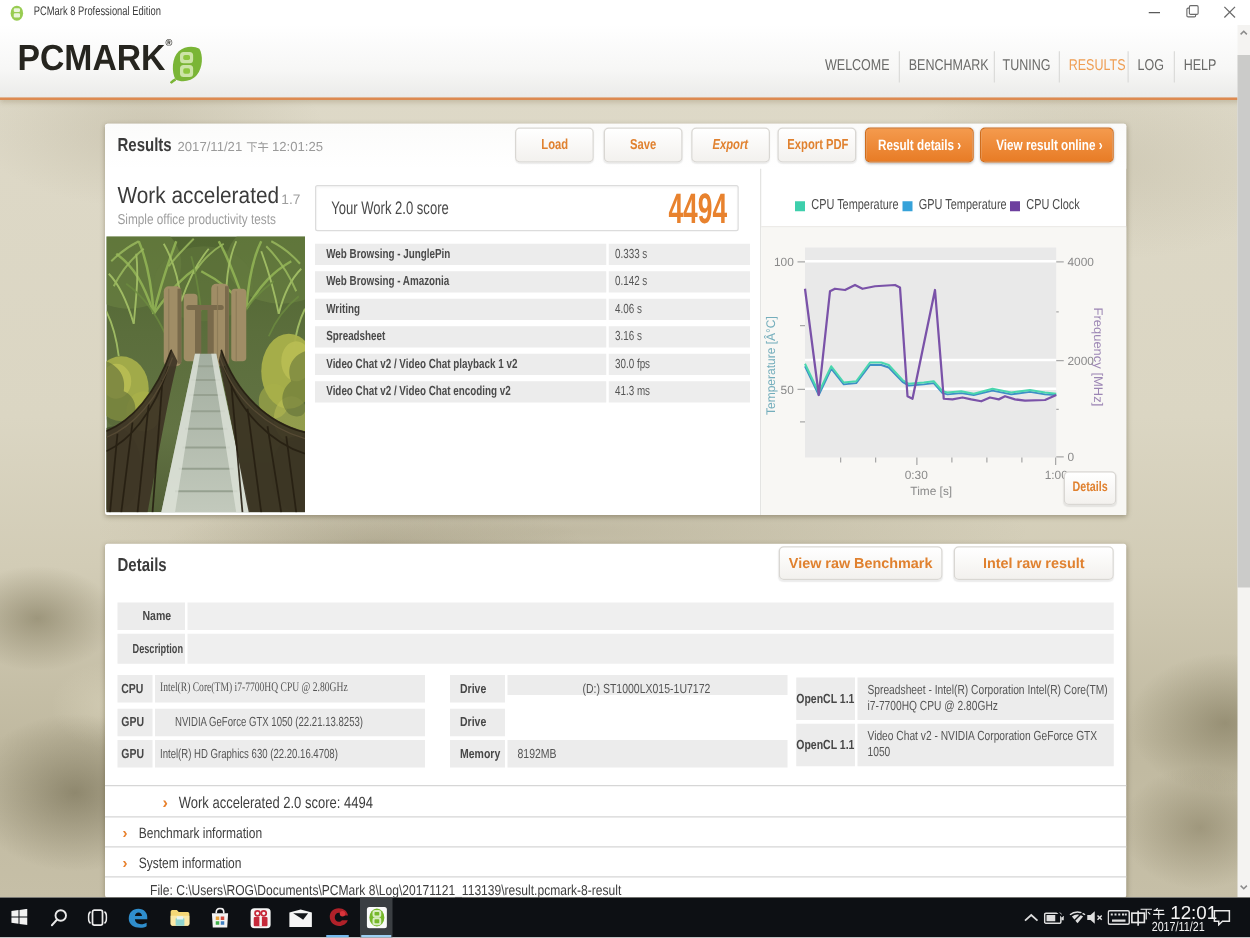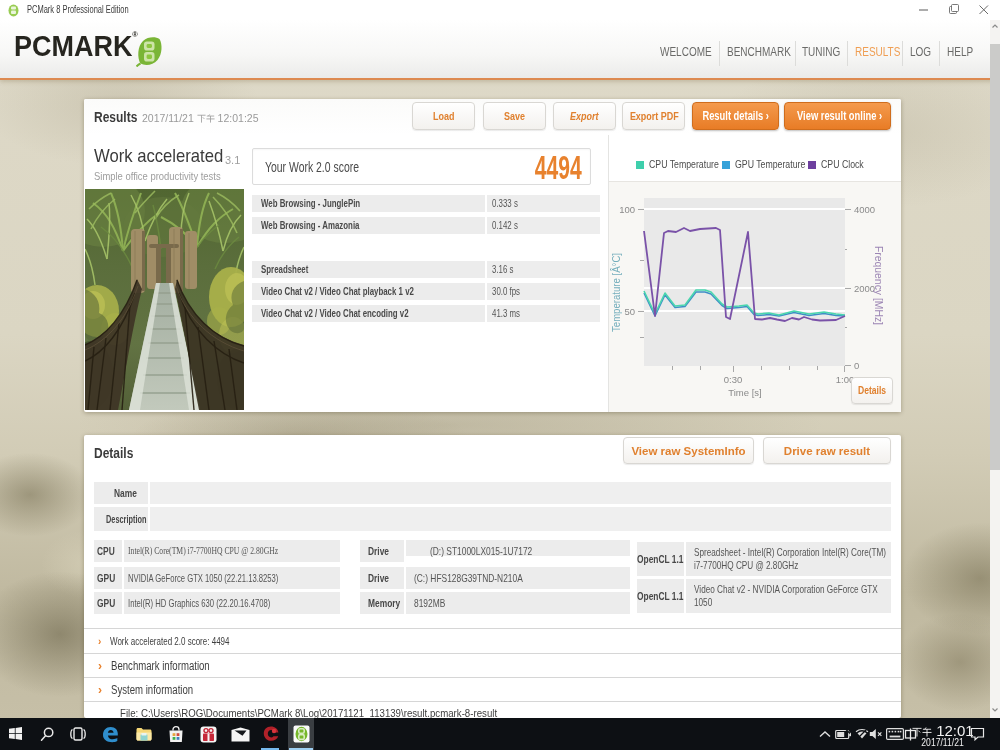--- a/index.html
+++ b/index.html
@@ -134,21 +134,21 @@
           </g>
         </svg> 12:01:25</div>
     <div class="wbtn" style="left:328px;top:3px;width:63px;"><span class="cndc">Load</span></div>
     <div class="wbtn" style="left:399px;top:3px;width:63px;"><span class="cndc">Save</span></div>
     <div class="wbtn" style="left:469px;top:3px;width:63px;font-style:italic;"><span class="cndc">Export</span></div>
     <div class="wbtn" style="left:538px;top:3px;width:63px;"><span class="cndc">Export PDF</span></div>
     <div class="obtn" style="left:608px;top:3px;width:87px;"><span class="cndc">Result details ›</span></div>
     <div class="obtn" style="left:700px;top:3px;width:107px;"><span class="cndc">View result online ›</span></div>
 
     <div id="wtitle">Work accelerated</div>
-    <div id="wver">3.1</div>
+    <div id="wver">1.7</div>
     <div id="wsub">Simple office productivity tests</div>
     <div id="photo">
       <svg width="159" height="221" viewBox="0 0 159 221">
         <defs>
           <linearGradient id="pg" x1="0" y1="0" x2="0" y2="1">
             <stop offset="0" stop-color="#516631"></stop>
               <stop offset="0.35" stop-color="#5b6e3c"></stop>
               <stop offset="0.7" stop-color="#627343"></stop>
               <stop offset="1" stop-color="#536038"></stop>
           </linearGradient>
@@ -275,20 +275,24 @@
       <div class="sv">4494</div>
     </div>
     <div class="trow" style="top:96px;">
         <div class="lab"><span>Web Browsing - JunglePin</span></div>
         <div class="val"><span>0.333 s</span></div>
       </div>
     <div class="trow" style="top:118px;">
         <div class="lab"><span>Web Browsing - Amazonia</span></div>
         <div class="val"><span>0.142 s</span></div>
       </div>
+    <div class="trow" style="top:140px;">
+        <div class="lab"><span>Writing</span></div>
+        <div class="val"><span>4.06 s</span></div>
+      </div>
     <div class="trow" style="top:162px;">
         <div class="lab"><span>Spreadsheet</span></div>
         <div class="val"><span>3.16 s</span></div>
       </div>
     <div class="trow" style="top:184px;">
         <div class="lab"><span>Video Chat v2 / Video Chat playback 1 v2</span></div>
         <div class="val"><span>30.0 fps</span></div>
       </div>
     <div class="trow" style="top:206px;">
         <div class="lab"><span>Video Chat v2 / Video Chat encoding v2</span></div>
@@ -347,48 +351,47 @@
           <polyline stroke="#4ad6ae" stroke-width="1.6" points="0,93 11,116 21,95 31,108 41,107 52,92 61,92 67,94 78,106 83,109 95,108 103,107 110,115 114,116 125,115 135,117 150,113 165,116 180,114 192,116 201,117"></polyline>
           <polyline stroke="#7a52a8" stroke-width="1.8" points="0,33 11,118 20,35 24,33 32,34 40,30 46,33 56,31 72,30 76,32 82,119 86,121 104,34 111,121 118,121.5 126,120 133,121.5 141,123 148,120 155,121.5 160,119 168,121.5 176,122.5 192,122 201,118"></polyline>
         </g>
       </svg>
       <div class="wbtn" style="left:243px;top:278px;width:42px;height:27px;font-size:11px;line-height:25px;"><span class="cndc">Details</span></div>
     </div>
   </div>
 
   <div id="card2" class="card">
     <div id="c2title">Details</div>
-    <div class="wbtn" style="left:539px;top:2px;width:131px;height:27px;">View raw SystemInfo</div>
-    <div class="wbtn" style="left:679px;top:2px;width:128px;height:27px;">Drive raw result</div>
+    <div class="wbtn" style="left:539px;top:2px;width:131px;height:27px;">View raw Benchmark</div>
+    <div class="wbtn" style="left:679px;top:2px;width:128px;height:27px;">Intel raw result</div>
 
     <div class="drow dlab" style="left:10px;top:47px;width:54px;height:22px;line-height:22px;padding-left:20px;"><span>Name</span></div>
     <div class="drow" style="left:66px;top:47px;width:741px;height:22px;background:#efefef;"></div>
     <div class="drow dlab" style="left:10px;top:72px;width:54px;height:24px;line-height:24px;padding-left:12px;"><span style="transform:scaleX(0.7);">Description</span></div>
     <div class="drow" style="left:66px;top:72px;width:741px;height:24px;background:#efefef;"></div>
 
     <div class="drow dlab" style="left:10px;top:105px;width:28px;height:22px;line-height:22px;text-align:center;"><span>CPU</span></div>
     <div class="drow" style="left:40px;top:105px;width:216px;height:22px;line-height:22px;padding-left:4px;font-family:Liberation Serif, serif;"><span style="transform:scaleX(0.73);">Intel(R) Core(TM) i7-7700HQ CPU @ 2.80GHz</span></div>
     <div class="drow dlab" style="left:10px;top:132px;width:28px;height:22px;line-height:22px;text-align:center;"><span>GPU</span></div>
-    <div class="drow" style="left:40px;top:132px;width:216px;height:22px;line-height:22px;padding-left:4px;"><span style="transform:scaleX(0.73);">NVIDIA GeForce GTX 1050 (22.21.13.8253)</span></div>
+    <div class="drow" style="left:40px;top:132px;width:216px;height:22px;line-height:22px;padding-left:16px;"><span style="transform:scaleX(0.73);">NVIDIA GeForce GTX 1050 (22.21.13.8253)</span></div>
     <div class="drow dlab" style="left:10px;top:157px;width:28px;height:22px;line-height:22px;text-align:center;"><span>GPU</span></div>
     <div class="drow" style="left:40px;top:157px;width:216px;height:22px;line-height:22px;padding-left:4px;"><span style="transform:scaleX(0.73);">Intel(R) HD Graphics 630 (22.20.16.4708)</span></div>
 
     <div class="drow dlab" style="left:276px;top:105px;width:44px;height:22px;line-height:22px;padding-left:8px;"><span>Drive</span></div>
-    <div class="drow" style="left:322px;top:105px;width:224px;height:16px;line-height:22px;padding-left:24px;"><span>(D:) ST1000LX015-1U7172</span></div>
+    <div class="drow" style="left:322px;top:105px;width:224px;height:16px;line-height:22px;padding-left:24px;text-align:center;"><span>(D:) ST1000LX015-1U7172</span></div>
     <div class="drow dlab" style="left:276px;top:132px;width:44px;height:22px;line-height:22px;padding-left:8px;"><span>Drive</span></div>
-    <div class="drow" style="left:322px;top:132px;width:224px;height:22px;line-height:22px;padding-left:8px;"><span>(C:) HFS128G39TND-N210A</span></div>
     <div class="drow dlab" style="left:276px;top:157px;width:44px;height:22px;line-height:22px;padding-left:8px;"><span>Memory</span></div>
     <div class="drow" style="left:322px;top:157px;width:224px;height:22px;line-height:22px;padding-left:8px;"><span>8192MB</span></div>
 
     <div class="drow dlab" style="left:553px;top:107px;width:47px;height:34px;line-height:34px;text-align:center;"><span>OpenCL 1.1</span></div>
     <div class="drow" style="left:602px;top:107px;width:205px;height:34px;padding:4px 0 0 8px;line-height:13px;"><span style="transform:scaleX(0.78);">Spreadsheet - Intel(R) Corporation Intel(R) Core(TM)</span><br><span style="transform:scaleX(0.78);">i7-7700HQ CPU @ 2.80GHz</span></div>
     <div class="drow dlab" style="left:553px;top:144px;width:47px;height:34px;line-height:34px;text-align:center;"><span>OpenCL 1.1</span></div>
     <div class="drow" style="left:602px;top:144px;width:205px;height:34px;padding:4px 0 0 8px;line-height:13px;"><span style="transform:scaleX(0.78);">Video Chat v2 - NVIDIA Corporation GeForce GTX</span><br><span style="transform:scaleX(0.78);">1050</span></div>
 
-    <div class="exprow" style="top:193px;height:25px;line-height:25px;font-size:10px;color:#3e3e3e;"><span class="arrow" style="margin-left:14px;">›</span><span class="tx" style="margin-left:9px;">Work accelerated 2.0 score: 4494</span></div>
+    <div class="exprow" style="top:193px;height:25px;line-height:25px;font-size:13px;color:#3e3e3e;padding-left:32px;"><span class="arrow" style="margin-left:14px;">›</span><span class="tx" style="margin-left:9px;">Work accelerated 2.0 score: 4494</span></div>
     <div class="exprow" style="top:218px;height:24px;line-height:24px;font-size:12px;color:#3e3e3e;"><span class="arrow" style="margin-left:14px;">›</span><span class="tx" style="margin-left:9px;">Benchmark information</span></div>
     <div class="exprow" style="top:242px;height:24px;line-height:24px;font-size:12px;color:#3e3e3e;"><span class="arrow" style="margin-left:14px;">›</span><span class="tx" style="margin-left:9px;">System information</span></div>
     <div class="exprow" style="top:266px;height:17px;line-height:22px;font-size:11.5px;color:#3e3e3e;"><span class="tx" style="margin-left:36px;transform:scaleX(0.84);">File: C:\Users\ROG\Documents\PCMark 8\Log\20171121_113139\result.pcmark-8-result</span></div>
   </div>
 
   <div class="abs" style="right:0;top:0;width:10px;height:698px;background:#f4f3f1;">
     <svg class="abs" style="left:1px;top:2px;" width="8" height="8" viewBox="0 0 8 8">
         <path d="M1.5 5.5 L4 3 L6.5 5.5" stroke="#8a8a8a" stroke-width="1.2" fill="none"></path>
       </svg>
     <div class="abs" style="left:0;top:24px;width:10px;height:426px;background:#cbcbc9;"></div>

